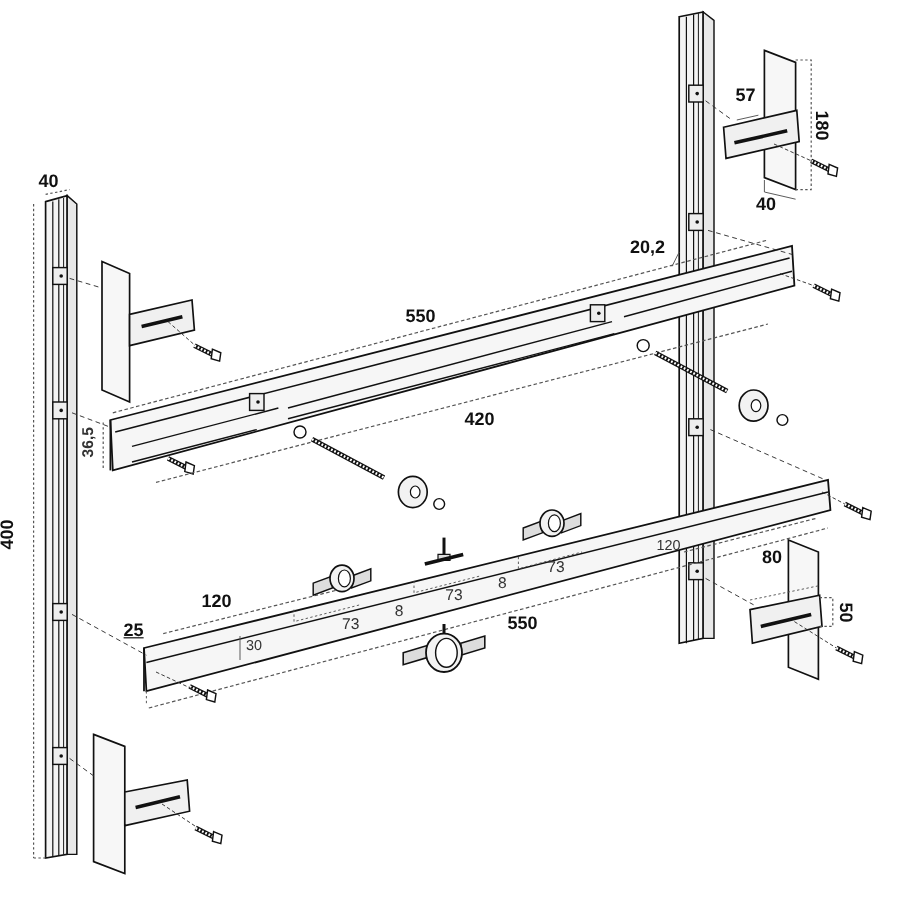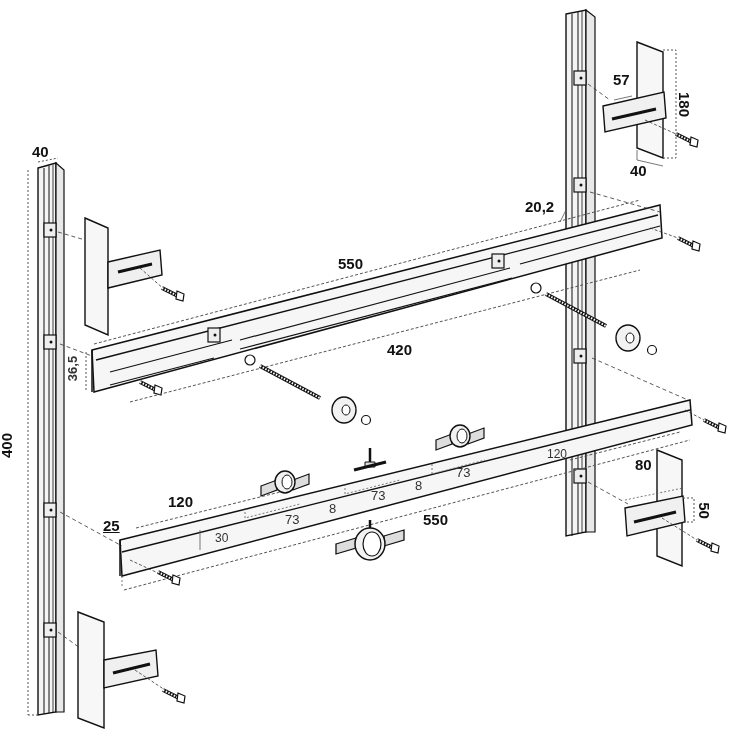--- a/index.html
+++ b/index.html
@@ -192,21 +192,21 @@
 <div class="lbl rot" style="left:-6px;top:438px;">400</div>
 <div class="lbl rot small" style="left:60px;top:362px;font-weight:bold;font-size:13px;">36,5</div>
 <div class="lbl" style="left:338px;top:256px;">550</div>
 <div class="lbl" style="left:387px;top:342px;">420</div>
 <div class="lbl" style="left:525px;top:199px;">20,2</div>
 <div class="lbl" style="left:613px;top:72px;">57</div>
 <div class="lbl rot90" style="left:672px;top:97px;">180</div>
 <div class="lbl" style="left:630px;top:163px;">40</div>
 <div class="lbl" style="left:168px;top:494px;">120</div>
 <div class="lbl" style="left:103px;top:518px;text-decoration:underline;">25</div>
-<div class="lbl small" style="left:215px;top:532px;">30</div>
+<div class="lbl small" style="left:205px;top:532px;">30</div>
 <div class="lbl small" style="left:285px;top:513px;font-size:13px;">73</div>
 <div class="lbl small" style="left:329px;top:502px;font-size:13px;">8</div>
 <div class="lbl small" style="left:371px;top:489px;font-size:13px;">73</div>
 <div class="lbl small" style="left:415px;top:479px;font-size:13px;">8</div>
 <div class="lbl small" style="left:456px;top:466px;font-size:13px;">73</div>
 <div class="lbl" style="left:423px;top:512px;">550</div>
 <div class="lbl small" style="left:547px;top:448px;">120</div>
 <div class="lbl" style="left:635px;top:457px;">80</div>
 <div class="lbl rot90" style="left:696px;top:503px;">50</div>
 </div>

